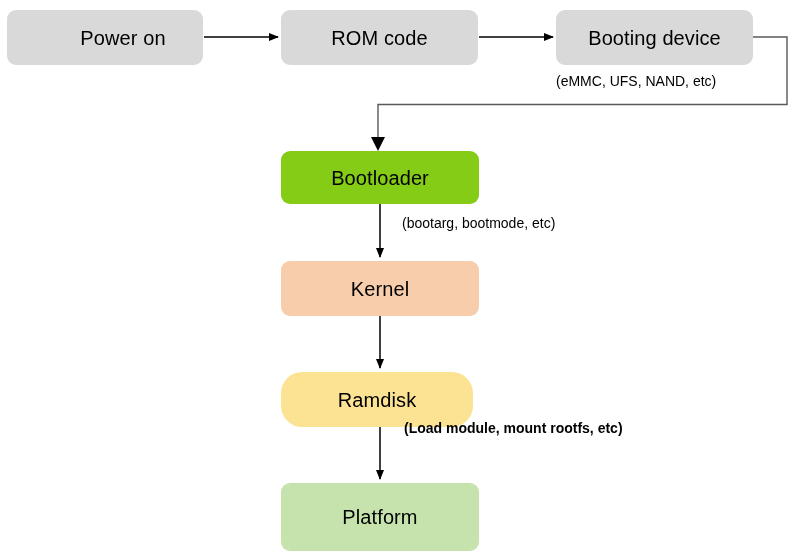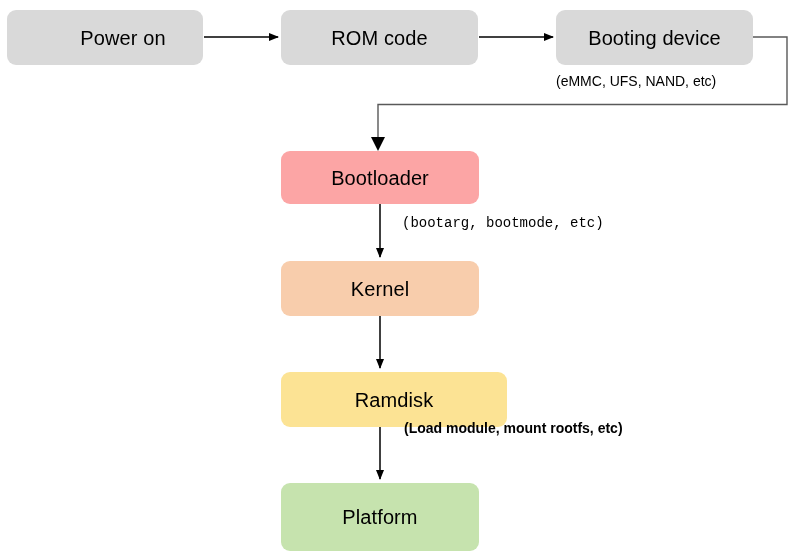--- a/index.html
+++ b/index.html
@@ -90,35 +90,35 @@
   </div>
 
   <div class="node" style="left:556px; top:10px; width:197px; height:55px; background:#d9d9d9;">
     <span>Booting device</span>
   </div>
 
   <div class="node" style="left:281px; top:10px; width:197px; height:55px; background:#d9d9d9;">
     <span>ROM code</span>
   </div>
 
-  <div class="node" style="left:281px; top:151px; width:198px; height:53px; background:#fca5a5;">
+  <div class="node" style="left:281px; top:151px; width:198px; height:53px; background:#84cc16;">
     <span>Bootloader</span>
   </div>
 
   <div class="node" style="left:281px; top:261px; width:198px; height:55px; background:#f8cdac;justify-content:center;">
     <span>Kernel</span>
   </div>
 
-  <div class="node" style="left:281px; top:372px; width:226px; height:55px; background:#fce394;">
+  <div class="node" style="left:281px; top:372px; width:192px; height:55px; background:#fce394;border-radius:21px;">
     <span>Ramdisk</span>
   </div>
 
   <div class="node" style="left:281px; top:483px; width:198px; height:68px; background:#c6e3ae;">
     <span>Platform</span>
   </div>
 
   <div class="caption" style="left:556px; top:74px;">(eMMC, UFS, NAND, etc)</div>
 
-  <div class="caption" style="left:402px; top:216px;font-family:Liberation Mono, monospace;">(bootarg, bootmode,  etc)</div>
+  <div class="caption" style="left:402px; top:216px;">(bootarg, bootmode,  etc)</div>
 
   <div class="caption" style="left:404px; top:421px;font-weight:bold;">(Load module, mount rootfs, etc)</div>
 
 </div>
 
 </body></html>

